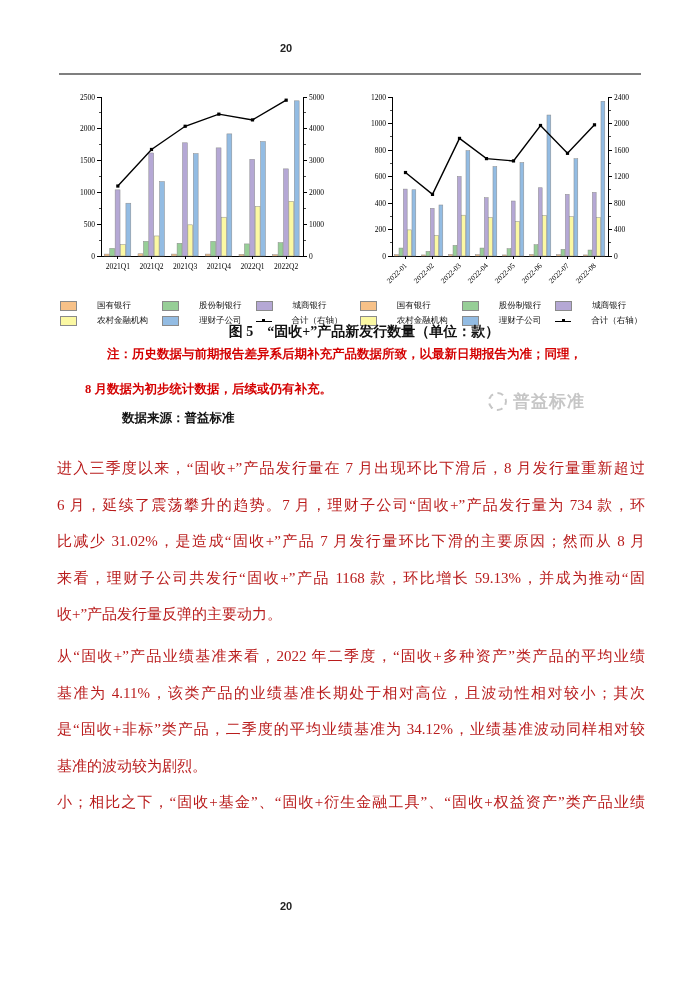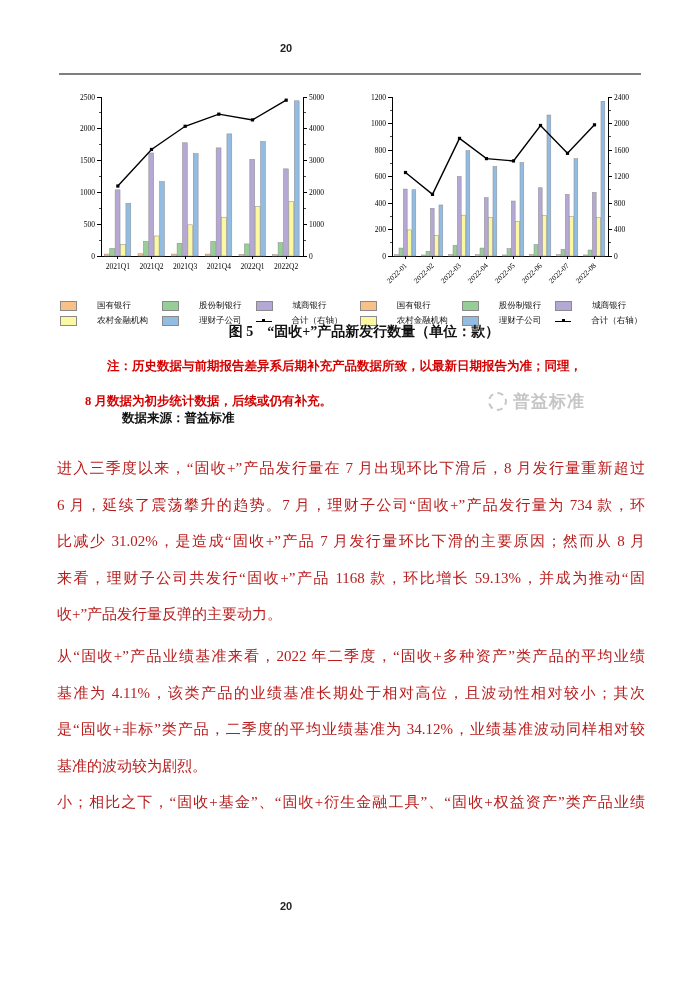--- a/index.html
+++ b/index.html
@@ -13,21 +13,21 @@
   svg text{font-family:"Liberation Serif",serif;}
   .legend{display:grid;grid-template-columns:auto auto auto;column-gap:14px;row-gap:3px;
           margin-top:0px;font-family:"Liberation Serif",serif;font-size:8.5px;color:#111;}
   .lg-item{display:flex;align-items:center;gap:20px;white-space:nowrap;}
   .sw{width:15px;height:8px;border:0.5px solid #8a8a8a;display:inline-block;flex:none;}
   .lsw{width:16px;height:8px;position:relative;display:inline-block;flex:none;}
   .lsw::before{content:"";position:absolute;left:0;top:3.5px;width:16px;height:1.4px;background:#000;}
   .lsw::after{content:"";position:absolute;left:6.5px;top:2px;width:3px;height:3px;background:#000;}
   .caption{position:absolute;top:323px;left:14px;width:700px;text-align:center;
            font-family:"Liberation Serif",serif;font-weight:bold;font-size:14px;color:#111;}
-  .notes{position:absolute;top:353px;left:57px;width:560px;
+  .notes{position:absolute;top:341px;left:57px;width:560px;
          font-family:"Liberation Serif",serif;font-weight:bold;font-size:12.5px;line-height:27px;}
   .note-l1{padding-left:50px;}
   .note-l2{padding-left:28px;margin-top:8px;}
   .source{position:absolute;top:410px;left:57px;padding-left:65px;
           font-family:"Liberation Serif",serif;font-weight:bold;font-size:12.5px;color:#111;}
   .watermark{position:absolute;top:390px;left:488px;display:flex;align-items:center;gap:6px;
              color:#c6c6c6;font-size:17px;font-weight:bold;letter-spacing:1px;
              font-family:"Liberation Sans",sans-serif;}
   .wm-icon{width:15px;height:15px;border:2px dashed #c6c6c6;border-radius:50%;display:inline-block;}
   .bodytext{position:absolute;left:57px;width:588px;font-size:15px;color:#b91c1c;

